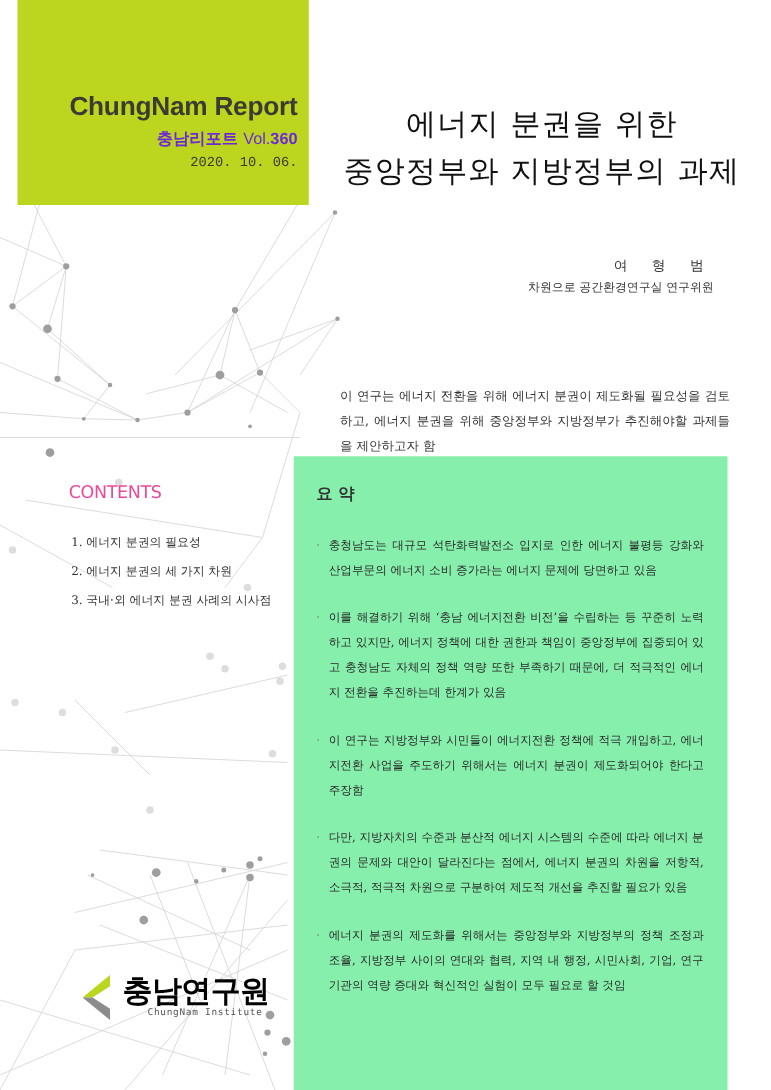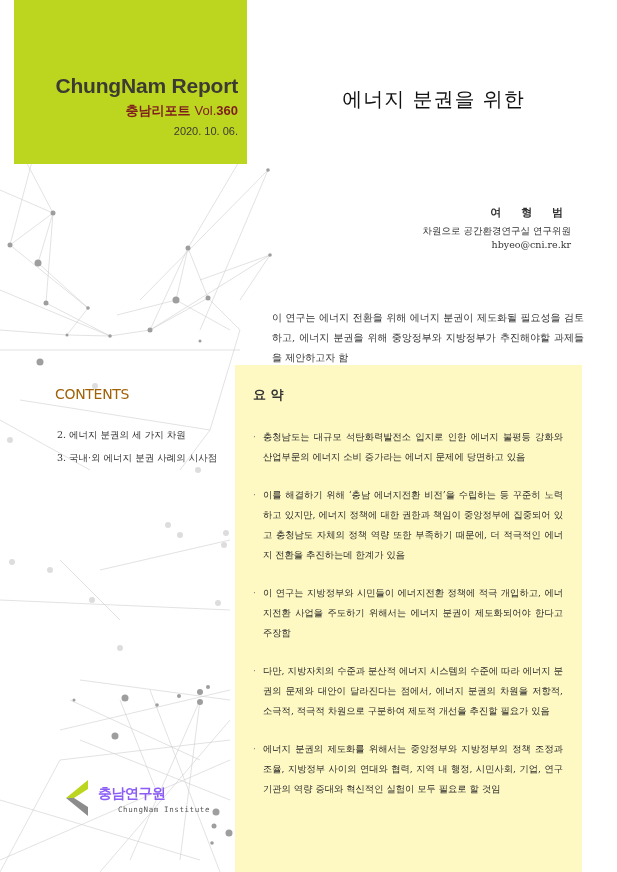--- a/index.html
+++ b/index.html
@@ -14,80 +14,80 @@
     position: absolute; left: 14px; top: 0; width: 233px; height: 164px;
     background: #bcd61f; z-index: 2;
   }
   .brand-title {
     position: absolute; right: 9px; top: 74px;
     font-family: "Liberation Sans", sans-serif; font-weight: bold;
     font-size: 21px; color: #3b3b33; letter-spacing: -0.2px; white-space: nowrap;
   }
   .brand-sub {
     position: absolute; right: 9px; top: 102px;
-    font-family: "DejaVu Sans", sans-serif; font-size: 13px; color: #7f1d1d; white-space: nowrap;
+    font-family: "DejaVu Sans", sans-serif; font-size: 13px; color: #6d28d9; white-space: nowrap;
   }
   .brand-sub .kor { font-weight: bold; }
   .brand-sub .vol { font-family: "Liberation Sans", sans-serif; font-weight: normal; }
   .brand-sub .num { font-family: "Liberation Sans", sans-serif; font-weight: bold; }
   .brand-date {
     position: absolute; right: 9px; top: 125px;
-    font-family: Liberation Sans, sans-serif; font-size: 11px; color: #3b3b33; white-space: nowrap;
+    font-family: Liberation Mono, monospace; font-size: 11px; color: #3b3b33; white-space: nowrap;
   }
   .main-title {
     position: absolute; left: 240px; width: 377px; top: 80px; z-index: 2;
     text-align: center; font-family: "DejaVu Sans", sans-serif;
-    font-size: 20px; line-height: 38px; color: #111; letter-spacing: 1px;
+    font-size: 24px; line-height: 38px; color: #111; letter-spacing: 1px;
   }
   .main-title div { padding-left: 10px; }
   .author-block {
     position: absolute; right: 46px; top: 206px; text-align: right; z-index: 2;
     font-family: "DejaVu Serif", serif; font-size: 9.5px; color: #333; line-height: 14px;
   }
-  .author-name { font-weight: bold; font-size: 11px; letter-spacing: 8px; margin-bottom: 4px; }
+  .author-name { font-weight: normal; font-size: 11px; letter-spacing: 8px; margin-bottom: 4px; }
   .abstract {
     position: absolute; left: 272px; top: 268px; width: 312px; z-index: 2;
     font-family: "DejaVu Serif", serif; font-size: 10px; line-height: 20px; color: #333;
     text-align: justify;
     margin-top: 40px;
   }
   .contents-title {
     position: absolute; left: 55px; top: 386px; z-index: 2;
-    font-family: "DejaVu Sans", sans-serif; font-size: 14px; color: #a16207; letter-spacing: -0.3px;
+    font-family: "DejaVu Sans", sans-serif; font-size: 14px; color: #ec4899; letter-spacing: -0.3px;
   }
   .contents-list {
     position: absolute; left: 57px; top: 423px; z-index: 2;
     list-style: none; margin: 0; padding: 0;
     font-family: "DejaVu Serif", serif; font-size: 9.5px; color: #333;
   }
   .contents-list li { height: 23px; line-height: 23px; white-space: nowrap; }
   .summary-box {
     position: absolute; left: 235px; top: 365px; width: 347px; height: 507px;
-    background: #fef9c3; z-index: 2;
+    background: #86efac; z-index: 2;
   }
   .summary-title {
     position: absolute; left: 18px; top: 21px;
     font-family: "DejaVu Sans", sans-serif; font-weight: bold; font-size: 13px; color: #333;
   }
   .summary-list {
     position: absolute; left: 18px; top: 62px; width: 310px; margin: 0; padding: 0; list-style: none;
     font-family: "DejaVu Serif", serif; font-size: 9.3px; line-height: 20px; color: #2a2a2a;
   }
   .summary-list li {
     position: relative; padding-left: 10px; margin-bottom: 18px; text-align: justify;
   }
   .summary-list li .bullet {
     position: absolute; left: 0; top: 0; color: #777;
   }
   .logo {
     position: absolute; left: 66px; top: 780px; z-index: 2; display: flex; align-items: center;
   }
   .logo-mark { width: 28px; height: 36px; margin-right: 4px; }
   .logo-text-kor {
-    font-family: "DejaVu Sans", sans-serif; font-weight: bold; font-size: 14px; color: #8b5cf6; line-height: 20px;
+    font-family: "DejaVu Sans", sans-serif; font-weight: bold; font-size: 24px; color: #000000; line-height: 20px;
     letter-spacing: -0.5px;
   }
   .logo-text-eng {
     font-family: "DejaVu Sans Mono", monospace; font-size: 7.5px; color: #555; letter-spacing: 0.6px; margin-top: 2px; margin-left: 20px;
   }
 </style>
 </head>
 <body>
 
 <svg class="bg-network" viewBox="0 0 617 872" xmlns="http://www.w3.org/2000/svg">
@@ -190,32 +190,33 @@
   <div class="brand-title">ChungNam Report</div>
   <div class="brand-sub">
     <span class="kor">충남리포트</span>
     <span class="vol">Vol.</span><span class="num">360</span>
   </div>
   <div class="brand-date">2020. 10. 06.</div>
 </div>
 
 <div class="main-title">
   <div>에너지 분권을 위한</div>
+  <div>중앙정부와 지방정부의 과제</div>
 </div>
 
 <div class="author-block">
   <div class="author-name">여 형 범</div>
   <div>차원으로 공간환경연구실 연구위원</div>
-  <div>hbyeo@cni.re.kr</div>
 </div>
 
 <div class="abstract">이 연구는 에너지 전환을 위해 에너지 분권이 제도화될 필요성을 검토하고, 에너지 분권을 위해 중앙정부와 지방정부가 추진해야할 과제들을 제안하고자 함</div>
 
 <div class="contents-title">CONTENTS</div>
 <ul class="contents-list">
+  <li>1. 에너지 분권의 필요성</li>
   <li>2. 에너지 분권의 세 가지 차원</li>
   <li>3. 국내·외 에너지 분권 사례의 시사점</li>
 </ul>
 
 <div class="summary-box">
   <div class="summary-title">요 약</div>
   <ul class="summary-list">
     <li>
       <span class="bullet">·</span>
       <span>충청남도는 대규모 석탄화력발전소 입지로 인한 에너지 불평등 강화와 산업부문의 에너지 소비 증가라는 에너지 문제에 당면하고 있음</span>

